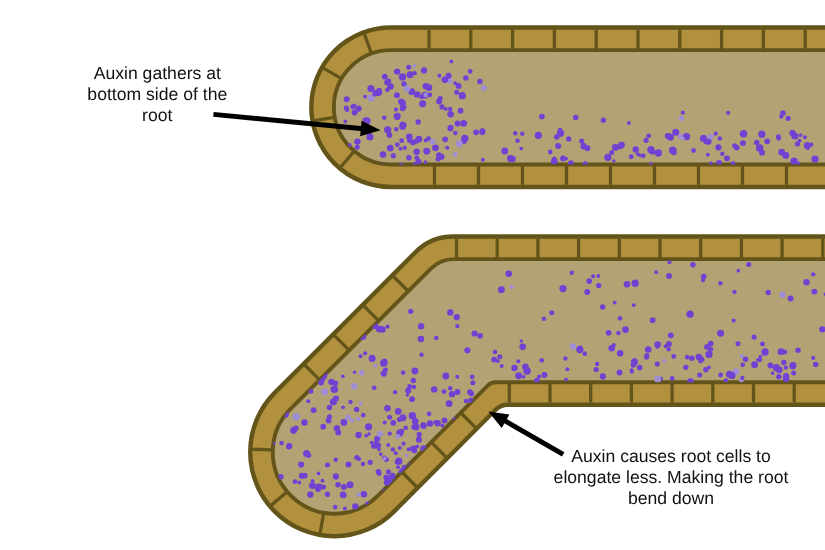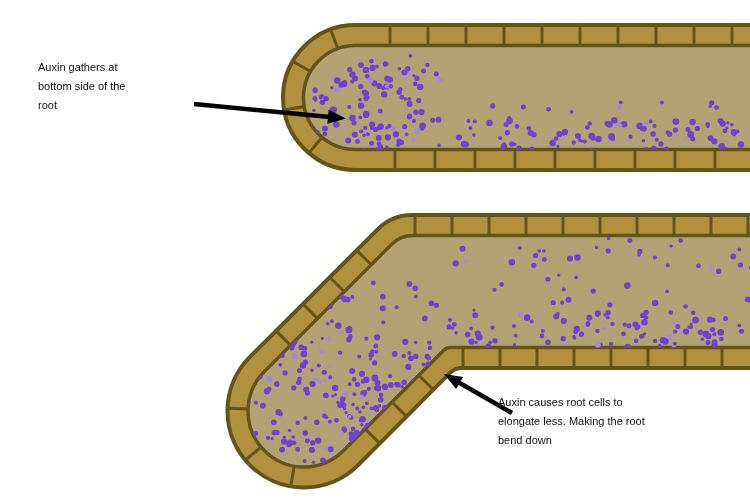--- a/index.html
+++ b/index.html
@@ -6,28 +6,28 @@
   .stage{
     position:relative;
     width:750px;height:500px;
     background:#fff;
     overflow:hidden;
     font-family:"Liberation Sans", sans-serif;
   }
   .stage svg{position:absolute;left:0;top:0;}
   .label{
     position:absolute;
-    text-align:left;
-    font-size:11px;
+    text-align:center;
+    font-size:16px;
     line-height:19px;
     color:var(--text-color,#111);
     white-space:pre-line;
   }
   .label-top{left:38px;top:58px;width:210px;}
-  .label-bottom{left:498px;top:393px;width:224px;}
+  .label-bottom{left:498px;top:406px;width:224px;}
 </style>
 </head>
 <body>
 
 <div class="stage">
 
   <svg width="750" height="500" viewBox="0 0 750 500">
     <defs>
       <clipPath id="clipTopInner">
         <path d="M 762 45.5 L 355.5 45.5 A 52 52 0 0 0 355.5 149.5 L 762 149.5 Z"></path>

